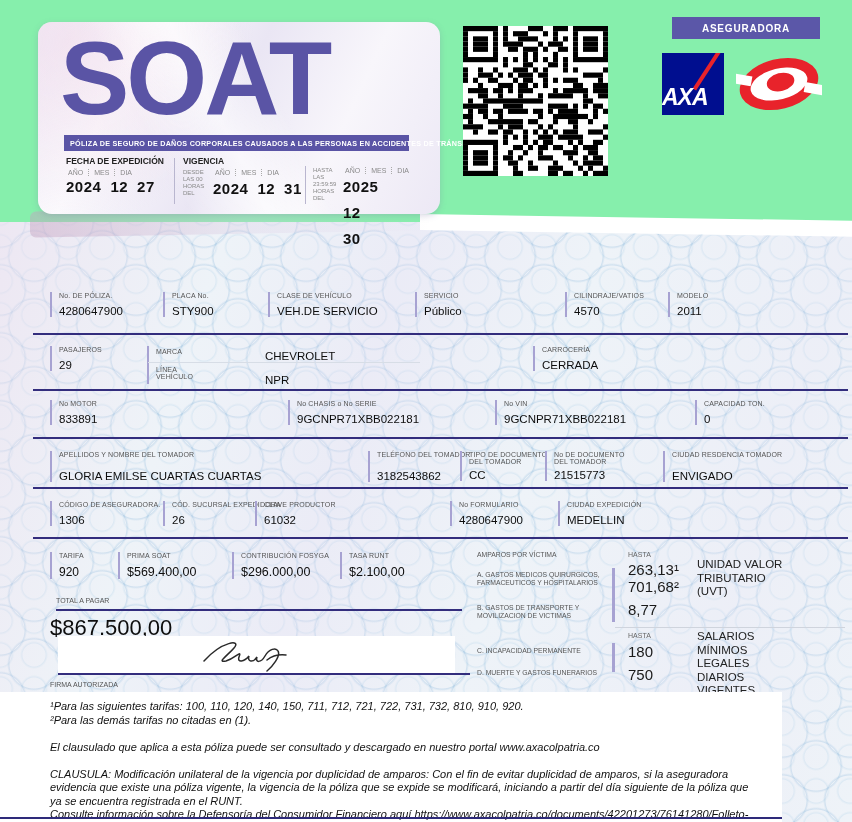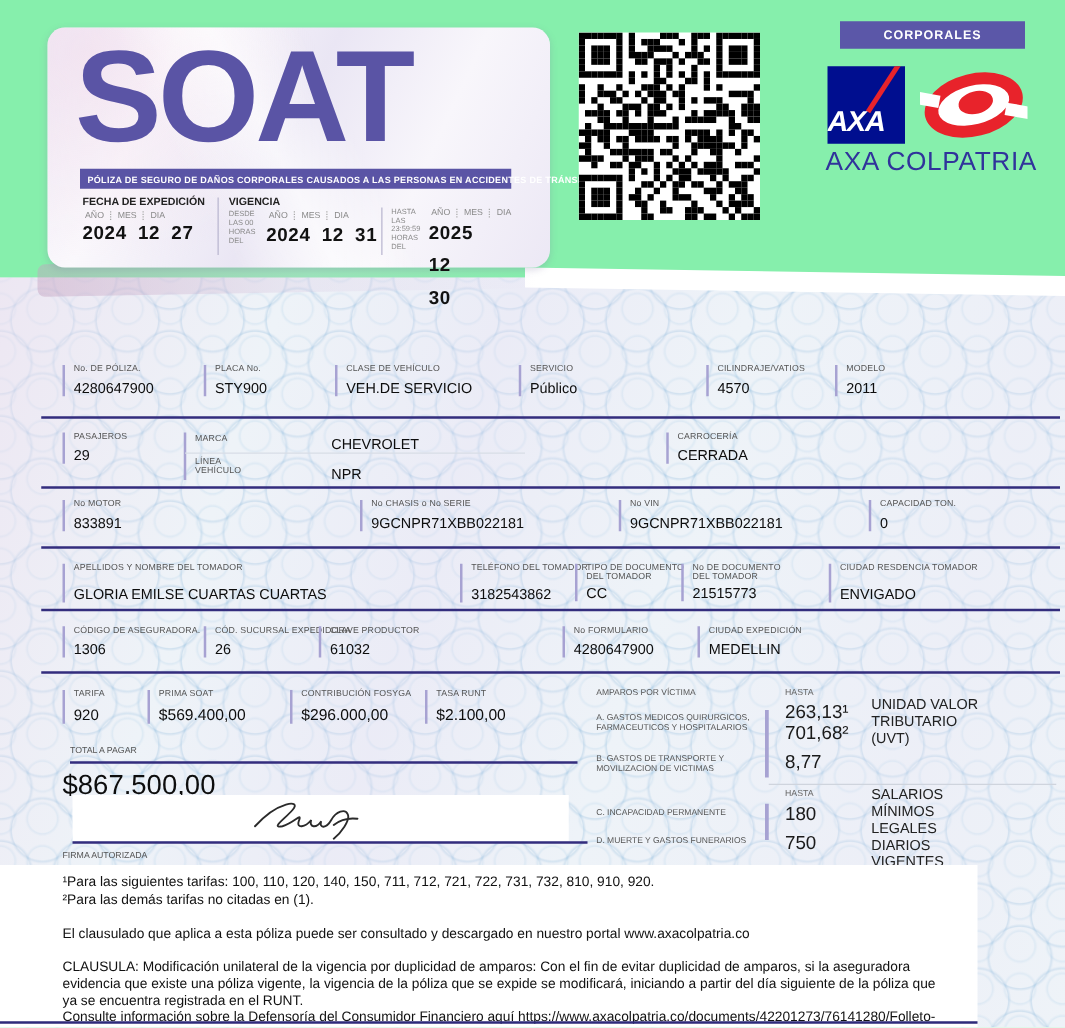--- a/index.html
+++ b/index.html
@@ -76,21 +76,21 @@
 
   
   .total-lbl{position:absolute;left:56px;top:597px;font-size:7px;color:#545454;}
   .total-line{position:absolute;left:56px;top:609px;width:406px;height:2px;background:#332d7d;}
   .total-val{position:absolute;left:50px;top:615px;font-size:22px;color:#0d0d0d;}
   .sig-box{position:absolute;left:58px;top:636px;width:397px;height:37px;background:#fff;}
   .sig-line{position:absolute;left:58px;top:673px;width:412px;height:2px;background:#332d7d;}
   .sig-lbl{position:absolute;left:50px;top:681px;font-size:7px;color:#545454;}
 
   
-  .footer{position:absolute;left:0;top:692px;width:782px;height:130px;background:#fff;}
+  .footer{position:absolute;left:0;top:692px;width:782px;height:130px;background:#fff;font-style:italic;}
   .footer-text{position:absolute;left:50px;top:8px;width:712px;font-size:11px;color:#111;line-height:13.5px;}
   .footer-text .fline{min-height:13.5px;}
   .footer-bottom{position:absolute;left:0;bottom:3px;width:782px;height:2px;background:#2e2a7a;}
 </style>
 </head>
 <body>
 
 <div id="page">
 
   <div class="doc-bg"></div>
@@ -572,35 +572,34 @@
       <rect x="17" y="28" width="1" height="1" fill="#000"></rect>
       <rect x="18" y="28" width="1" height="1" fill="#000"></rect>
       <rect x="20" y="28" width="1" height="1" fill="#000"></rect>
       <rect x="21" y="28" width="1" height="1" fill="#000"></rect>
       <rect x="24" y="28" width="1" height="1" fill="#000"></rect>
       <rect x="26" y="28" width="1" height="1" fill="#000"></rect>
       <rect x="27" y="28" width="1" height="1" fill="#000"></rect>
       <rect x="28" y="28" width="1" height="1" fill="#000"></rect>
     </svg>
 
-  <div class="aseg-banner">CORPORALES</div>
+  <div class="aseg-banner">ASEGURADORA</div>
   <div class="axa-box">
     <div class="axa-slash"></div>
     <div class="axa-word">AXA</div>
   </div>
   <svg class="swirl" width="86" height="58" viewBox="0 0 86 58">
     <g transform="rotate(-14 43 29)">
       <ellipse cx="43" cy="29" rx="40" ry="25" fill="#e8232b"></ellipse>
       <ellipse cx="43" cy="29" rx="29" ry="15.5" fill="#ffffff"></ellipse>
       <ellipse cx="45" cy="27.5" rx="14" ry="9" fill="#e8232b"></ellipse>
       <rect x="-4" y="10" width="22" height="10" fill="#ffffff" transform="rotate(24 6 15)"></rect>
       <rect x="66" y="38" width="24" height="10" fill="#ffffff" transform="rotate(24 78 43)"></rect>
     </g>
   </svg>
-  <div class="axa-name">AXA COLPATRIA</div>
 
   <div class="field" style="left:50px;top:292px;">
     <div class="lbl">No. DE PÓLIZA.</div>
     <div class="val">4280647900</div>
   </div>
   <div class="field" style="left:163px;top:292px;">
     <div class="lbl">PLACA No.</div>
     <div class="val">STY900</div>
   </div>
   <div class="field" style="left:268px;top:292px;">

